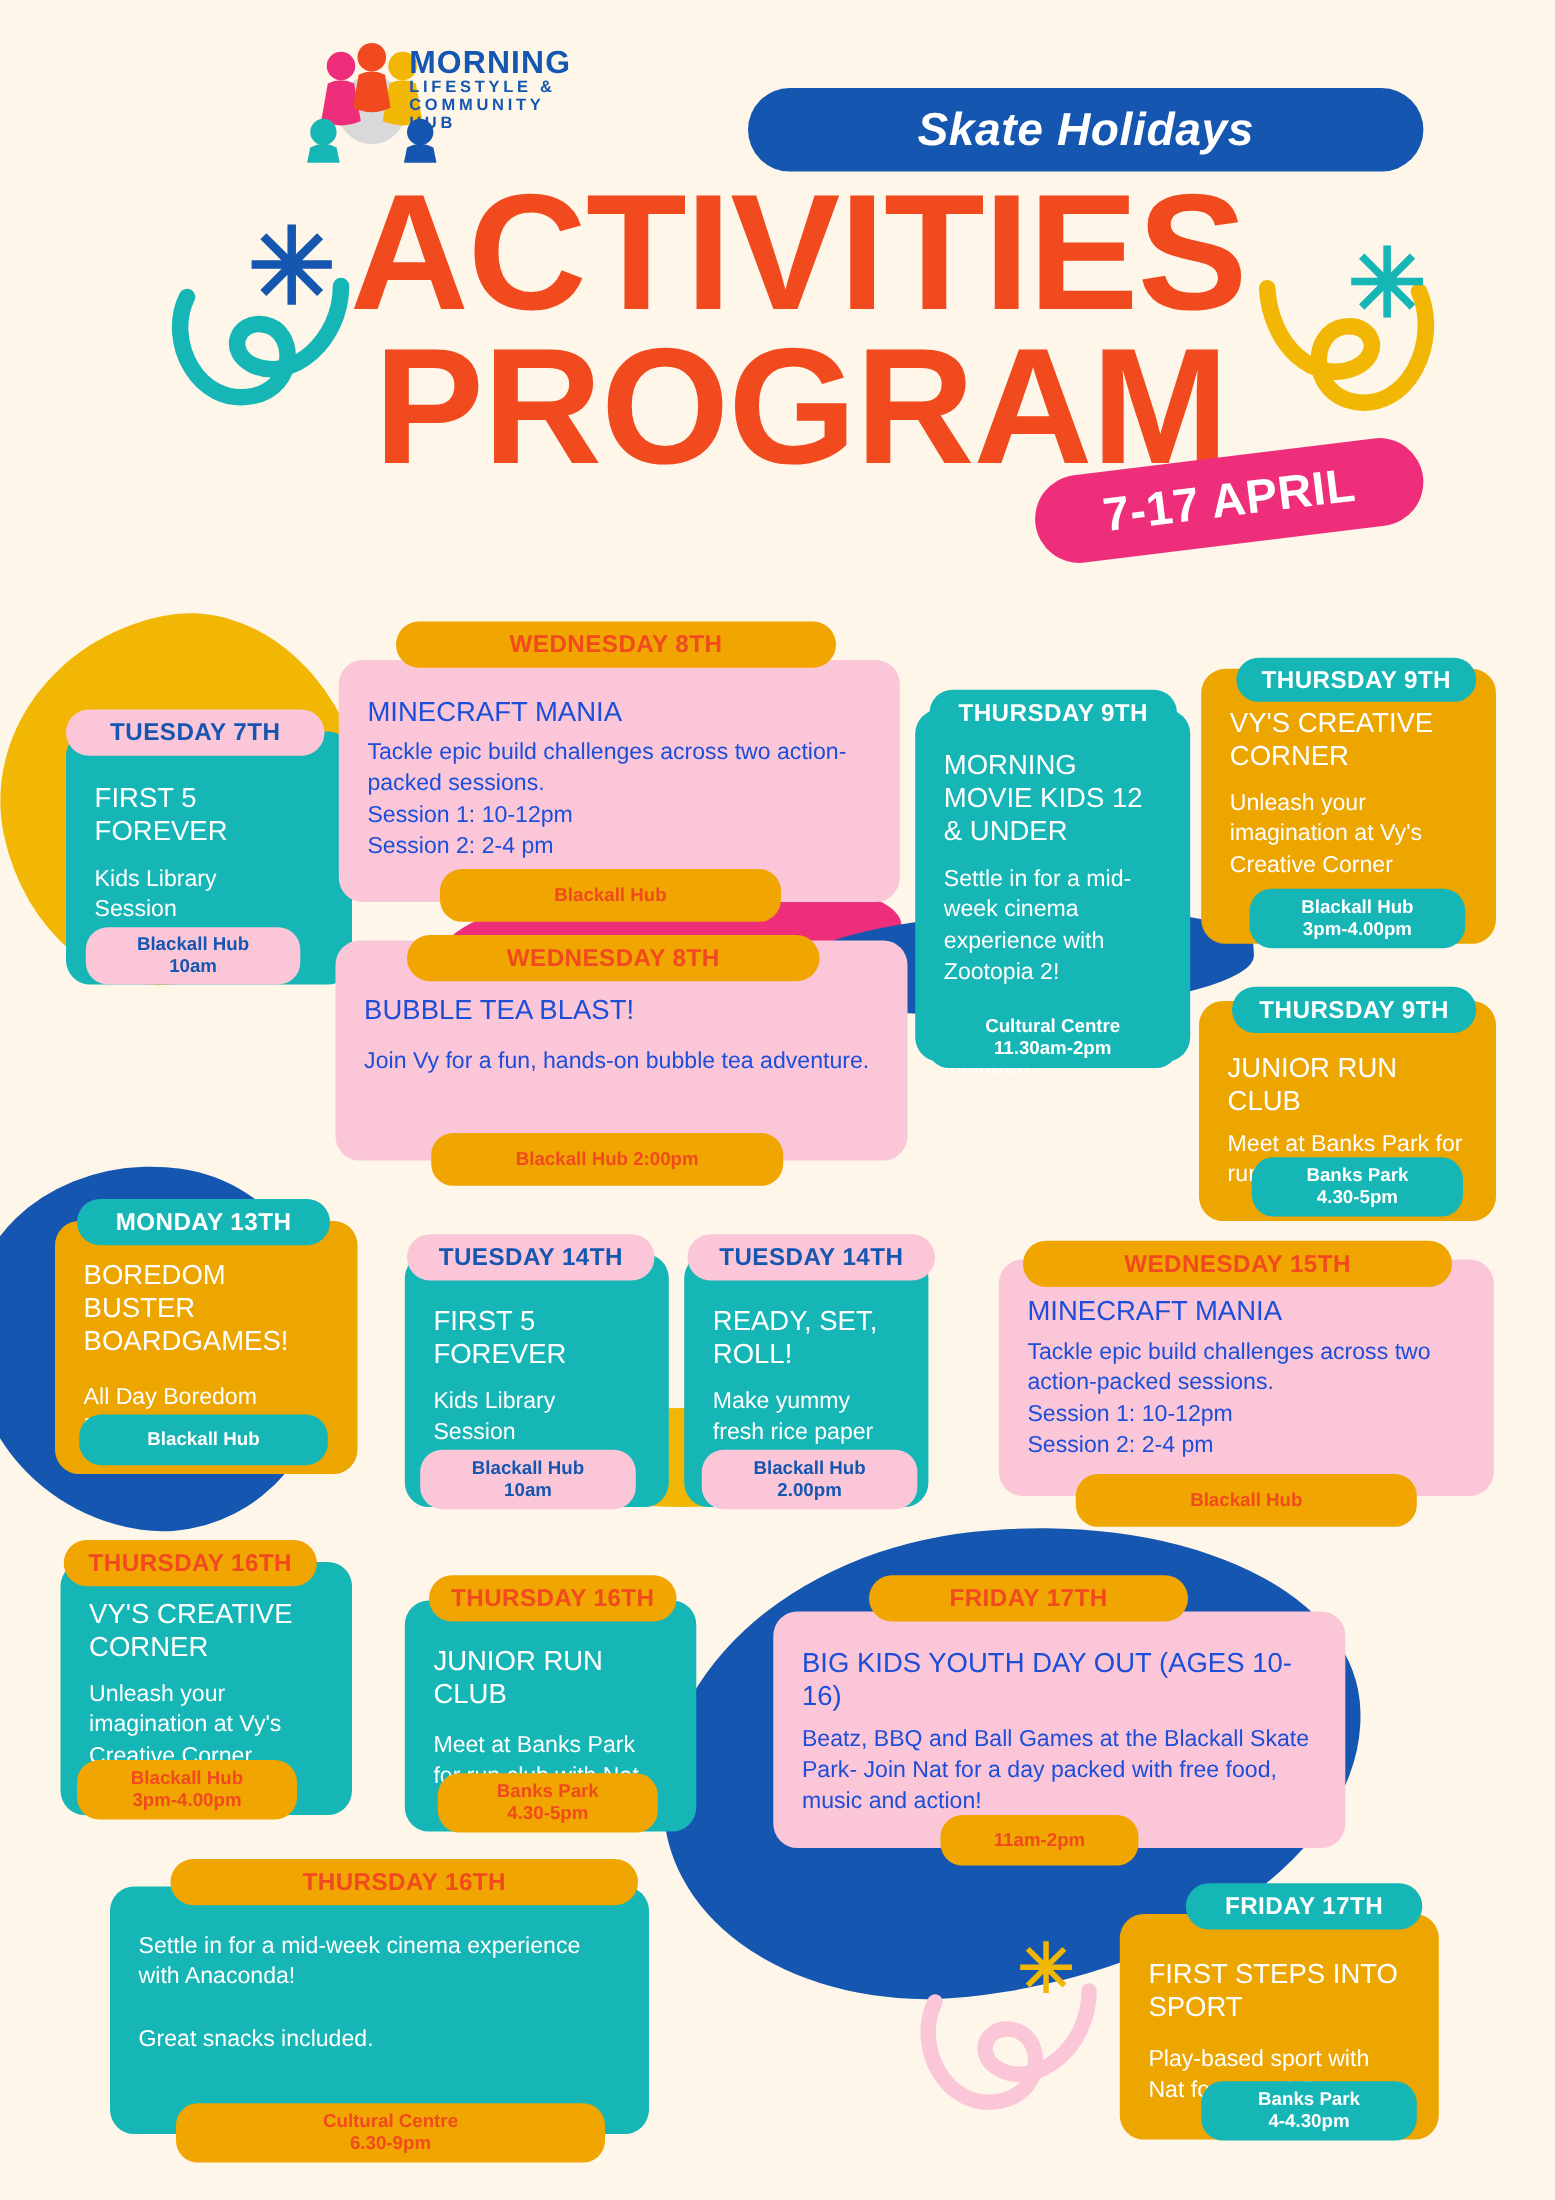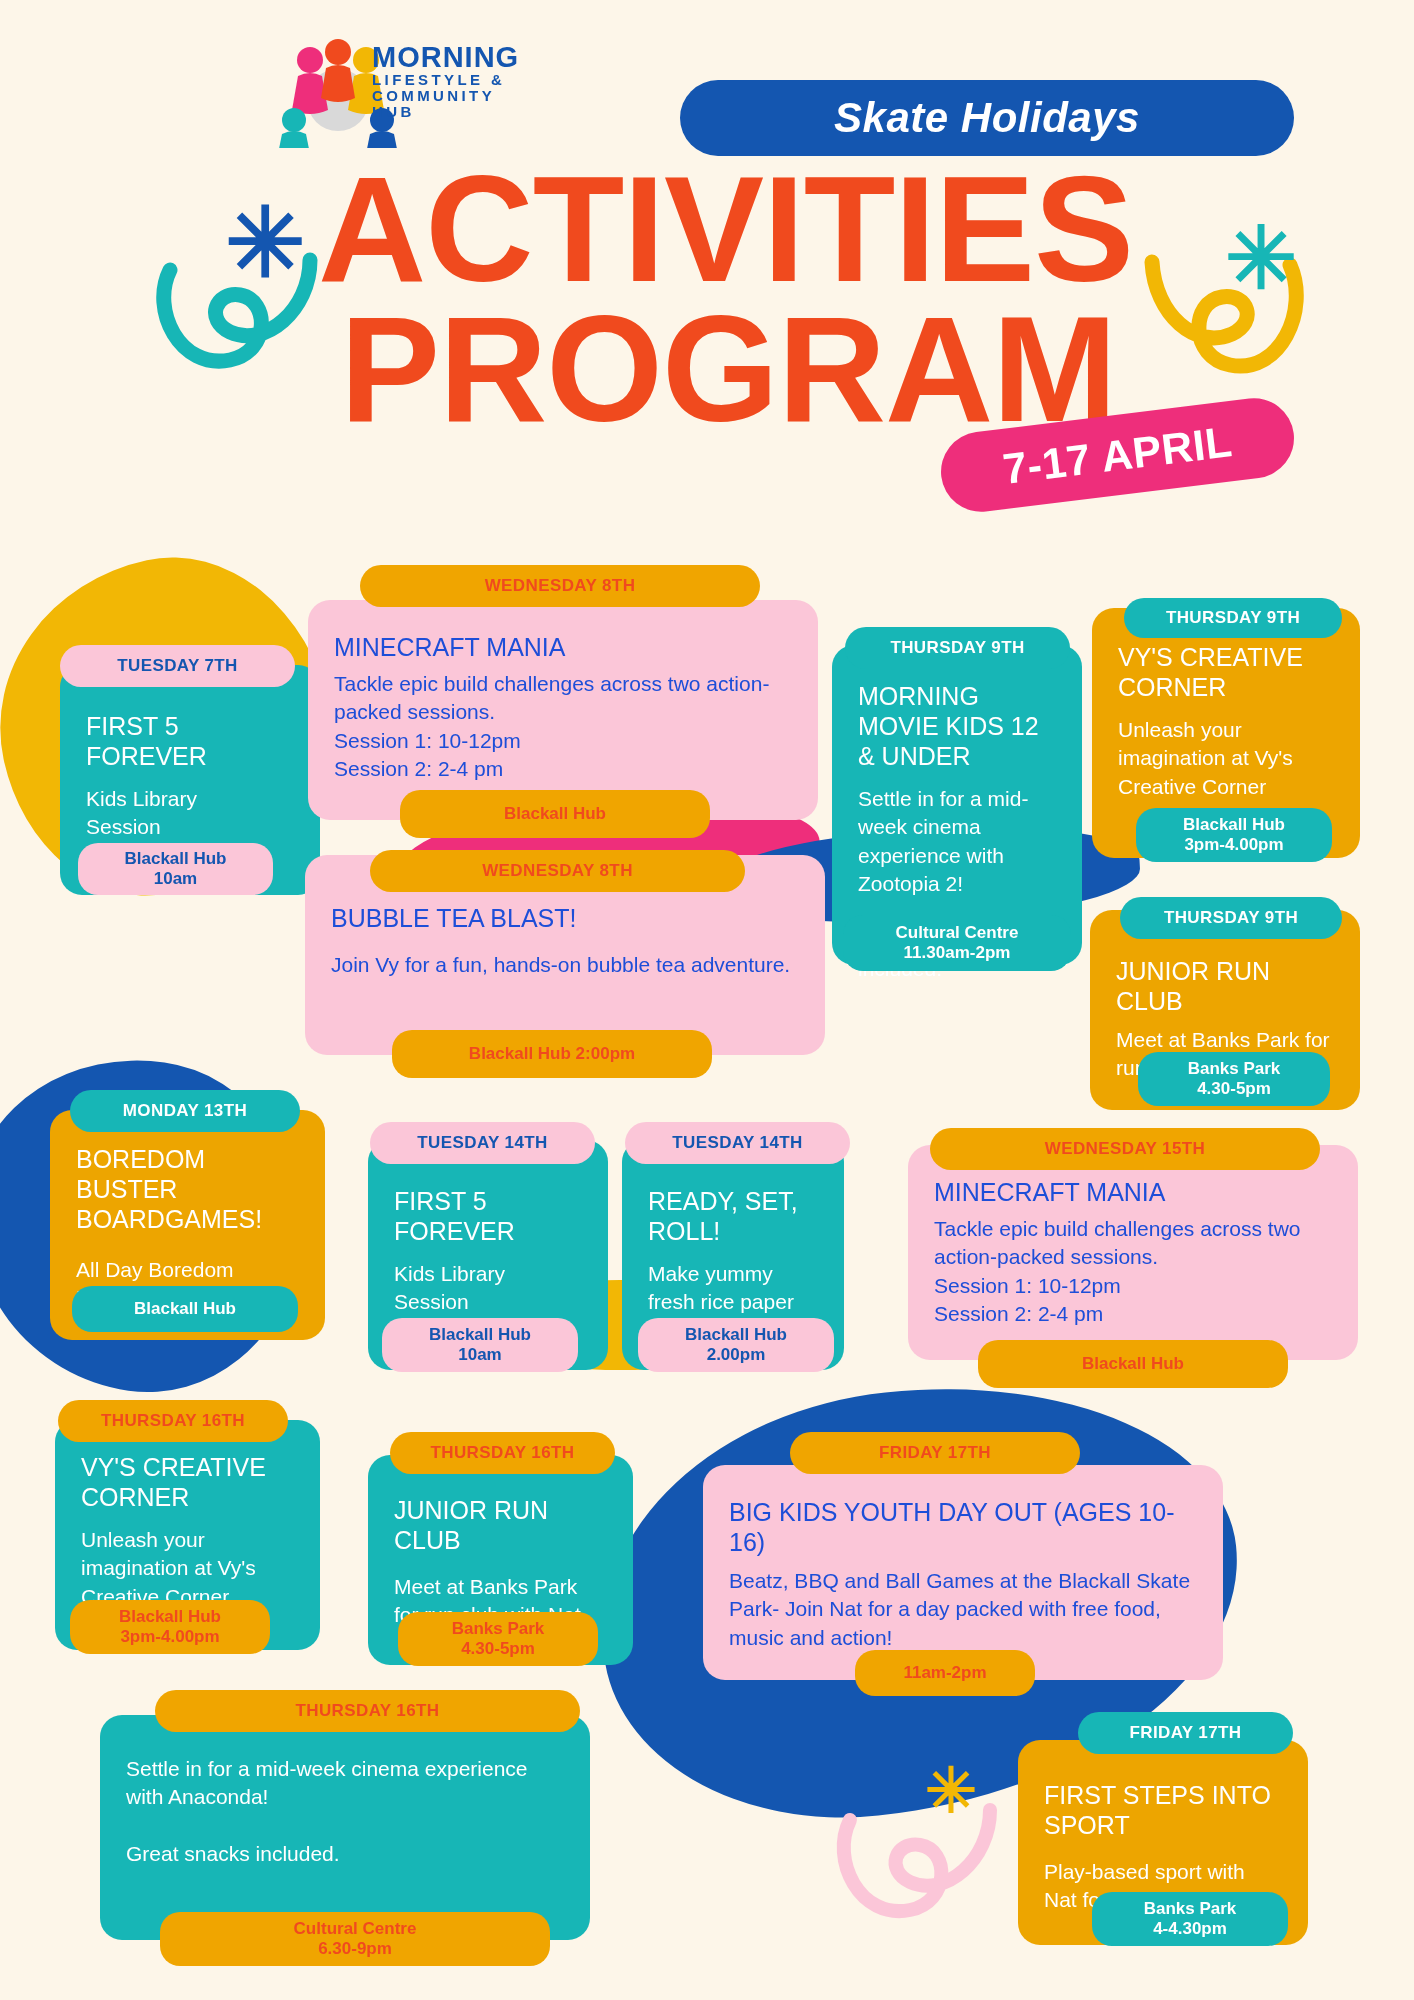--- a/index.html
+++ b/index.html
@@ -76,21 +76,21 @@
   .pill-dates span{color:#ffffff;font-size:43px;font-weight:bold;letter-spacing:0.5px;}
 
   
   .aster{position:absolute;font-weight:bold;line-height:1;}
 
   
   .card{position:absolute;border-radius:22px;box-sizing:border-box;}
   .daytag{
     position:absolute;border-radius:22px;
     display:flex;align-items:center;justify-content:center;
-    font-weight:bold;font-size:17px;letter-spacing:0.4px;text-align:center;
+    font-weight:bold;font-size:22px;letter-spacing:0.4px;text-align:center;
   }
   .venue{
     position:absolute;border-radius:20px;
     display:flex;align-items:center;justify-content:center;
     font-weight:bold;font-size:17px;line-height:1.2;text-align:center;
   }
   .ctitle{font-size:25px;line-height:1.2;}
   .cbody{font-size:21px;line-height:1.35;}
   .pad{padding:28px 26px 20px 26px;}
 

